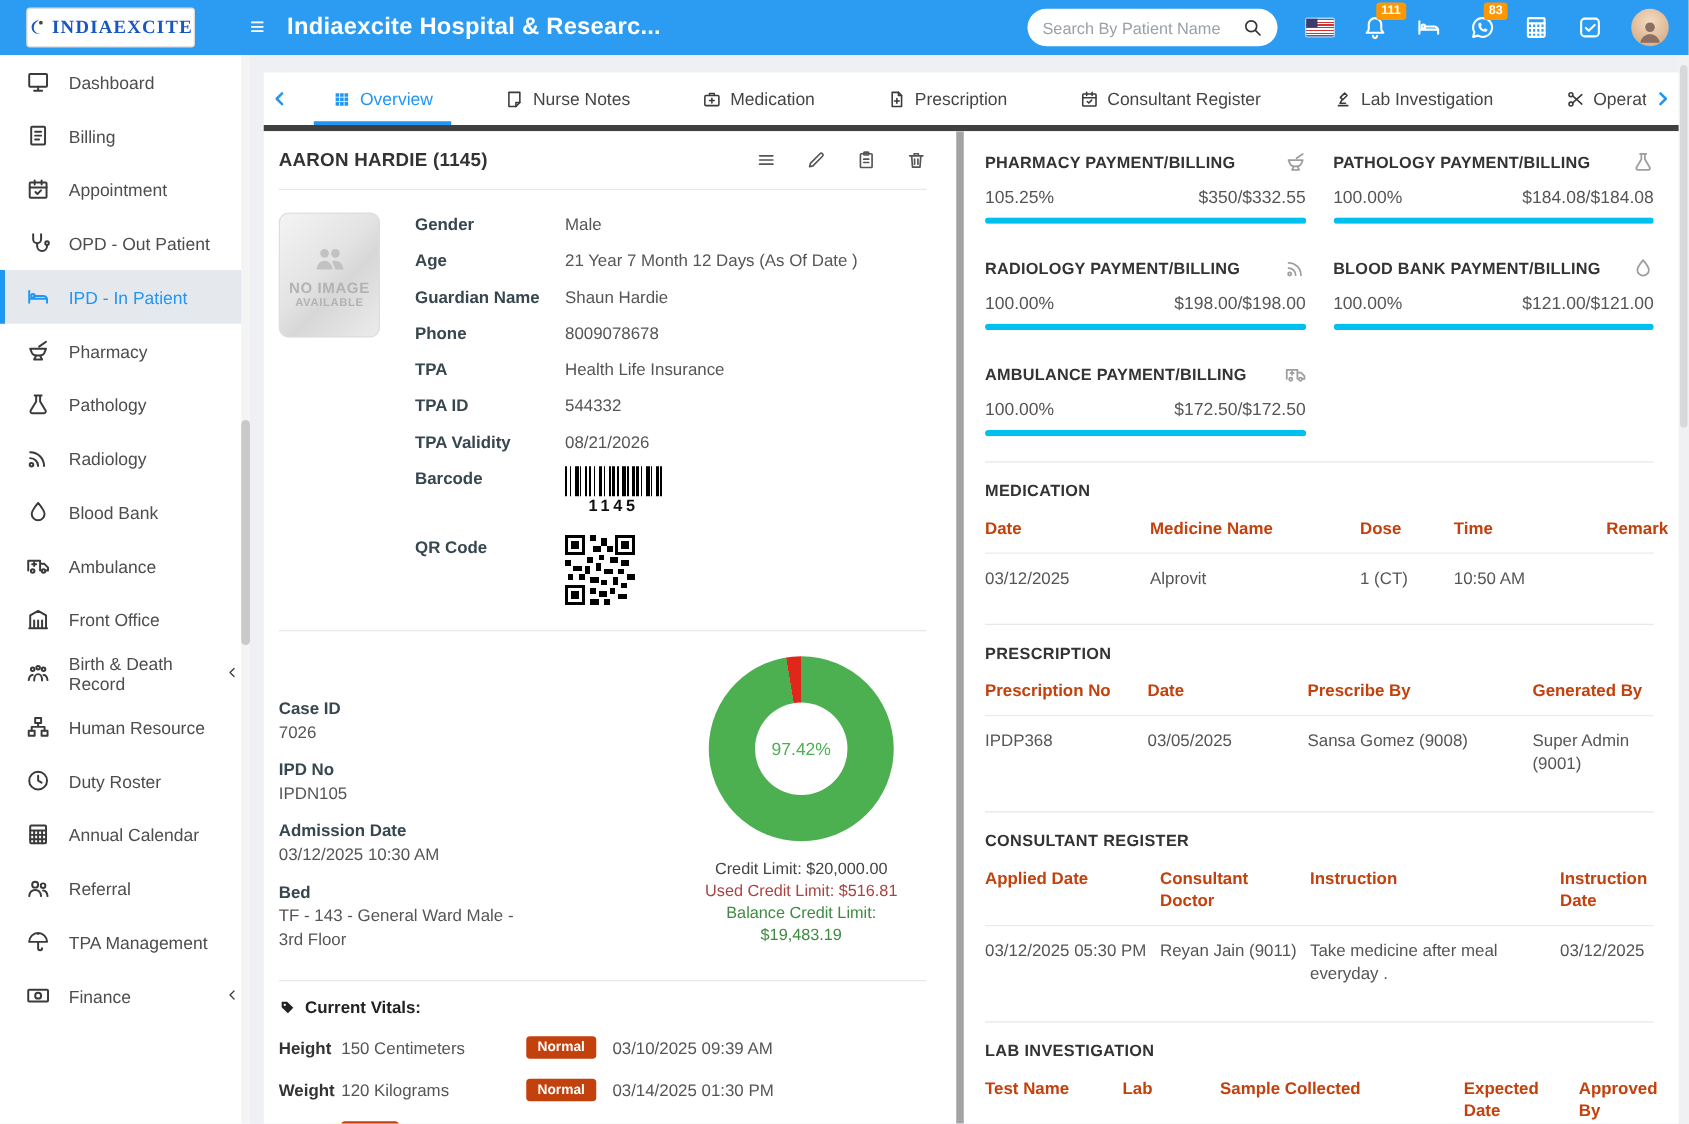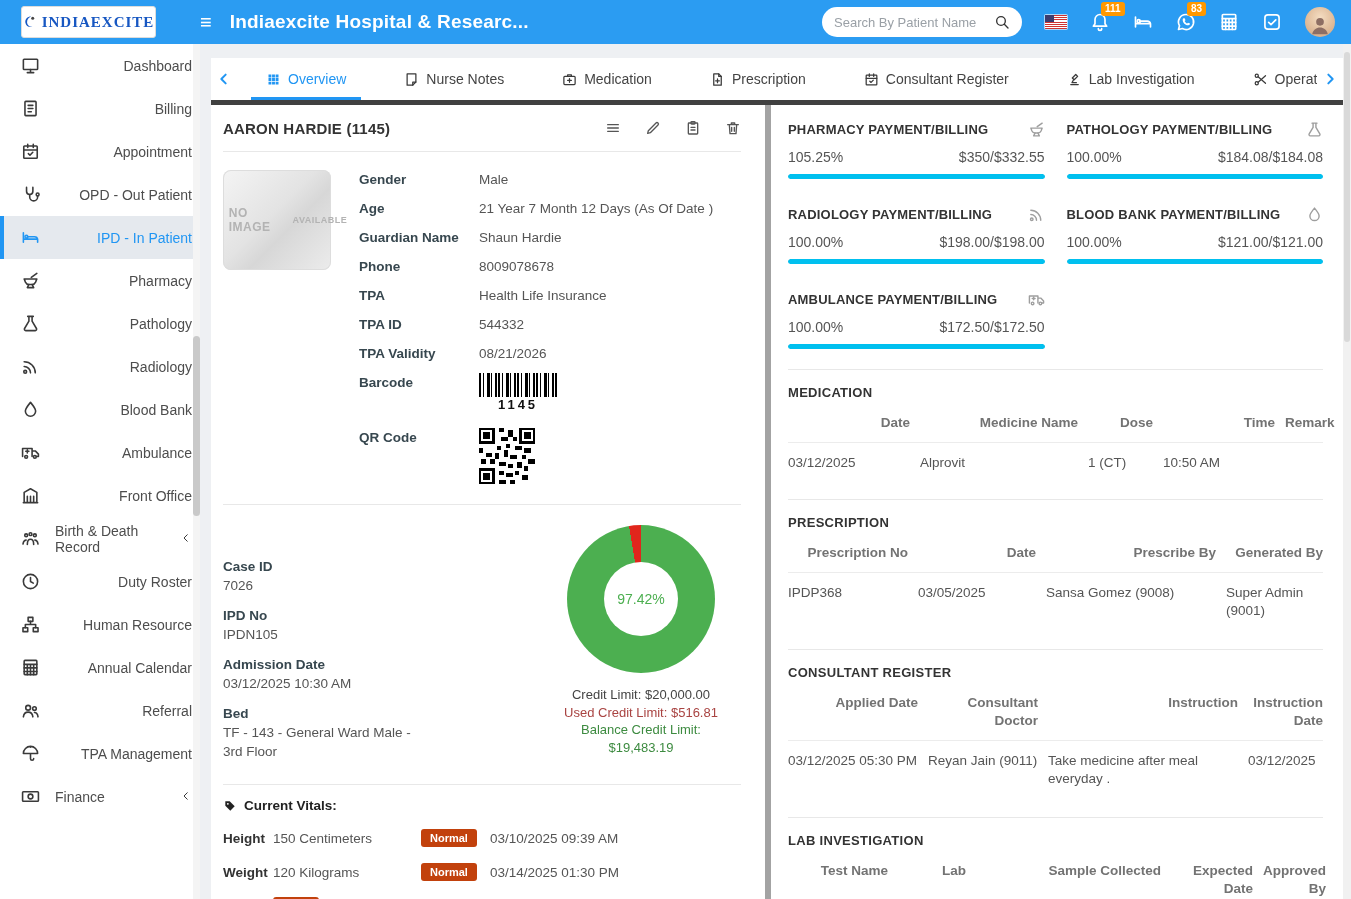--- a/index.html
+++ b/index.html
@@ -21,21 +21,21 @@
   .hicon { position:relative; color:#fff; display:flex; }
   .hicon svg.ic { width:20px; height:20px; }
   .hbadge { position:absolute; top:-10px; left:11px; background:#ff9800; color:#fff; font-size:10px; font-weight:bold; padding:1px 4px; border-radius:3px; line-height:12px; }
   .flag { width:22px; height:14px; background:repeating-linear-gradient(180deg,#cf3332 0 1.1px,#fff 1.1px 2.2px); position:relative; border-radius:1px; box-shadow:0 0 0 1px rgba(255,255,255,.6); }
   .flag::before { content:""; position:absolute; left:0; top:0; width:9px; height:7px; background:#3c3b6e; }
   .avatar { width:30px; height:30px; border-radius:50%; background:radial-gradient(circle at 50% 35%, #f4ddc2, #cfa27c); display:flex; align-items:center; justify-content:center; overflow:hidden; }
   .avatar svg { width:22px; height:22px; color:#8d6e63; margin-top:6px; }
 
   
   .sidebar { position:absolute; top:44px; left:0; width:200px; bottom:0; background:#fff; z-index:10; }
-  .side-item { height:43px; display:flex; align-items:center; gap:15px; padding:0 8px 0 21px; font-size:14px; color:#4d4d4d; cursor:pointer;justify-content:space-between; }
+  .side-item { height:43px; display:flex; align-items:center; gap:15px; padding:0 8px 0 21px; font-size:14px; color:#4d4d4d; cursor:pointer; }
   .side-item svg.ic { width:19px; height:19px; color:#3a3a3a; }
   .side-item.active { background:#e5e9ee; color:#2196f3; border-left:4px solid #2196f3; padding-left:17px; }
   .side-item.active svg.ic { color:#2196f3; }
   .side-chevron { margin-left:auto; color:#777; }
   .side-chevron svg.ic { width:12px; height:12px; }
   .side-scroll { position:absolute; right:0; top:0; bottom:0; width:7px; background:#f4f4f4; }
   .side-thumb { position:absolute; right:0; top:292px; width:7px; height:180px; background:#c9c9c9; border-radius:4px; }
 
   
   .main { position:absolute; left:200px; top:44px; right:0; bottom:0; background:#eef0f3; }
@@ -58,24 +58,24 @@
 
   
   .p-head { display:flex; align-items:center; height:46px; }
   .p-name { font-weight:bold; font-size:15px; color:#333; letter-spacing:.2px; }
   .p-actions { margin-left:auto; display:flex; gap:24px; color:#555; }
   .p-actions svg.ic { width:16px; height:16px; cursor:pointer; }
   .hr { border-top:1px solid #e8e8e8; }
 
   
   .info-sec { display:flex; gap:28px; padding:18px 0 10px; }
-  .noimg { width:108px; height:100px; border-radius:8px; flex:none;
+  .noimg { width:81px; height:100px; border-radius:8px; flex:none;
     background:linear-gradient(135deg,#f4f4f4 0%,#e3e3e3 45%,#d7d7d7 60%,#ececec 100%);
-    box-shadow:inset 0 0 0 1px #ddd; display:flex; flex-direction:row; align-items:center; justify-content:center;
-    color:#b3b3b3; font-weight:bold;gap:22px; }
+    box-shadow:inset 0 0 0 1px #ddd; display:flex; flex-direction:column; align-items:center; justify-content:center;
+    color:#b3b3b3; font-weight:bold; }
   .noimg .l1 { font-size:12px; letter-spacing:.5px; }
   .noimg .l2 { font-size:9px; letter-spacing:.5px; }
   .noimg svg { width:34px; height:26px; color:#c2c2c2; margin-bottom:3px; }
   .fields { flex:1; }
   .frow { display:flex; margin-bottom:10px; font-size:13.5px; line-height:19px; }
   .flabel { width:120px; flex:none; font-weight:bold; color:#37474f; }
   .fval { color:#555; }
   .barcode-wrap { display:inline-block; }
   .barcode { width:78px; height:24px;
     background:repeating-linear-gradient(90deg,#000 0 2px,#fff 2px 4px,#000 4px 5px,#fff 5px 8px,#000 8px 11px,#fff 11px 12px,#000 12px 13px,#fff 13px 16px,#000 16px 18px,#fff 18px 19px); }
@@ -113,21 +113,21 @@
   .card-title-row .cicon { margin-left:auto; color:#9e9e9e; display:flex; }
   .card-title-row svg.ic { width:17px; height:17px; }
   .card-nums { display:flex; justify-content:space-between; font-size:14px; color:#555; margin:11px 0 9px; }
   .pbar { height:5px; background:#e8e8e8; border-radius:3px; overflow:hidden; }
   .pfill { height:100%; background:#00c0ef; border-radius:3px; }
 
   
   .sec { border-top:1px solid #e8e8e8; padding:15px 0 13px; }
   .sec-title { font-size:13px; font-weight:bold; color:#333; letter-spacing:.3px; margin-bottom:14px; }
   .tbl { display:grid; column-gap:10px; font-size:13.5px; }
-  .thead > div { font-weight:bold; color:#737373; padding-bottom:10px; line-height:18px;text-align:right; }
+  .thead > div { font-weight:bold; color:#c2410c; padding-bottom:10px; line-height:18px; }
   .thead { border-bottom:1px solid #ececec; }
   .trow > div { color:#555; padding-top:11px; line-height:18px; }
   .tbl-med  { grid-template-columns:122px 158px 65px 112px 1fr; }
   .tbl-pres { grid-template-columns:120px 118px 170px 1fr; }
   .tbl-cons { grid-template-columns:130px 110px 190px 1fr; }
   .tbl-lab  { grid-template-columns:100px 68px 185px 82px 1fr; }
 </style>
 </head>
 <body>
 
@@ -419,29 +419,29 @@
       <svg class="ic">
         <use href="#i-crowd"></use>
       </svg>
     <span>Birth &amp; Death Record</span>
       <span class="side-chevron"><svg class="ic">
           <use href="#i-chevleft"></use>
         </svg></span>
     </div>
     <div class="side-item">
       <svg class="ic">
+        <use href="#i-sitemap"></use>
+      </svg>
+    <span>Human Resource</span>
+    </div>
+    <div class="side-item">
+      <svg class="ic">
         <use href="#i-clock"></use>
       </svg>
     <span>Duty Roster</span>
-    </div>
-    <div class="side-item">
-      <svg class="ic">
-        <use href="#i-sitemap"></use>
-      </svg>
-    <span>Human Resource</span>
     </div>
     <div class="side-item">
       <svg class="ic">
         <use href="#i-gridcal"></use>
       </svg>
     <span>Annual Calendar</span>
     </div>
     <div class="side-item">
       <svg class="ic">
         <use href="#i-users"></use>

